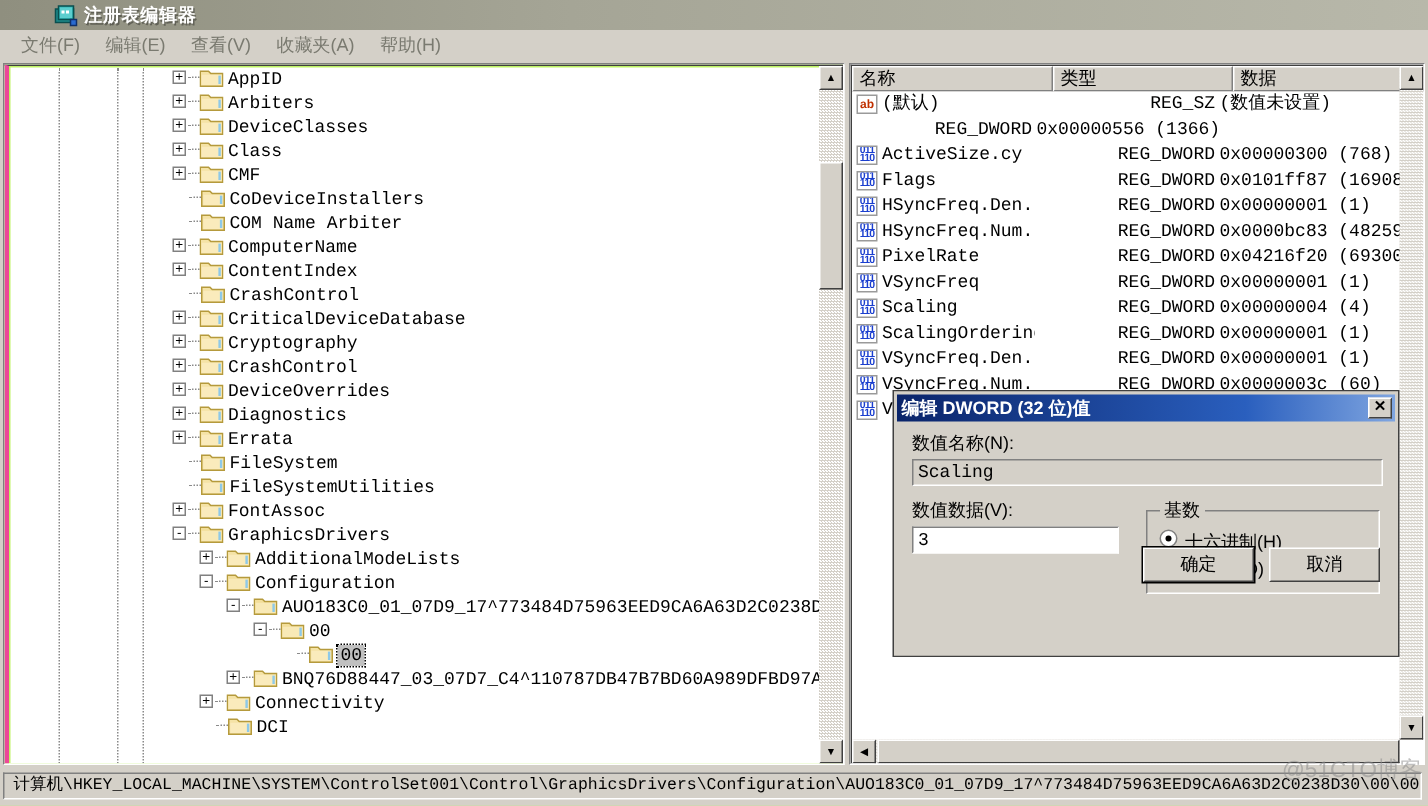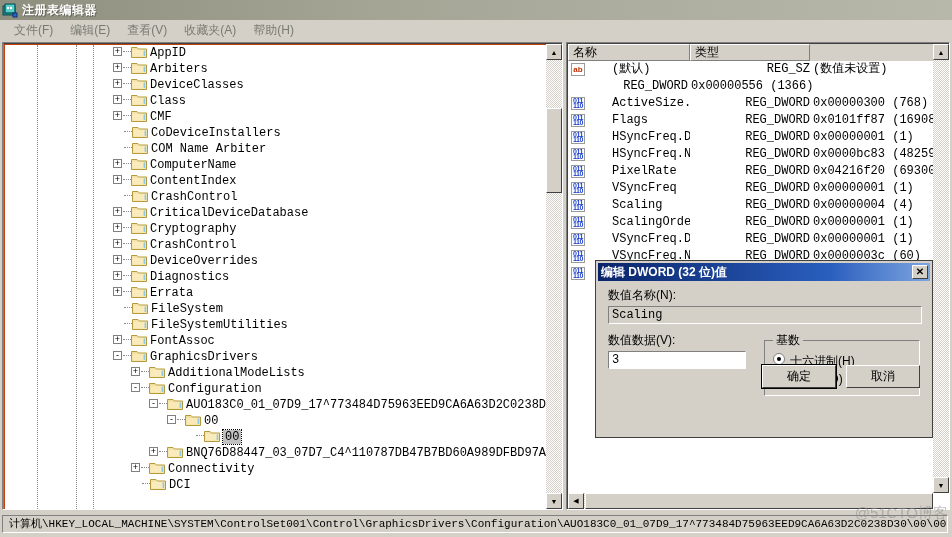--- a/index.html
+++ b/index.html
@@ -9,21 +9,21 @@
     font-size: 12px;
     background: #d4d0c8;
     overflow: hidden;
   }
   #app { position: relative; width: 952px; height: 537px; }
 
   
   #titlebar {
     position: absolute; left: 0; top: 0; width: 952px; height: 20px;
     background: linear-gradient(to right, #8f8f7f 0%, #a5a596 40%, #b8b8aa 100%);
-    display: flex; align-items: center;
+    display: flex; align-items: center; padding-left: 34px;
   }
   #titlebar .tb-icon {
     width: 16px; height: 16px; margin-left: 2px; margin-right: 4px;
     flex: 0 0 16px;
   }
   #titlebar .tb-title {
     color: #ffffff; font-weight: bold; font-size: 12px;
     letter-spacing: 0.5px;
     text-shadow: 1px 1px 0 rgba(0,0,0,0.35);
   }
@@ -49,22 +49,22 @@
   
   #treepane {
     position: absolute; left: 2px; top: 2px; width: 561px; height: 468px;
     background: #ffffff;
     border: 1px solid #808080;
     border-right-color: #ffffff; border-bottom-color: #ffffff;
     overflow: hidden;
   }
   #treepane .inner {
     position: absolute; left: 0; top: 0; right: 0; bottom: 0;
-    border-top: 1px solid #404040; border-left: 1px solid #ec4899;
-    background: #c2410c;
+    border-top: 1px solid #404040; border-left: 3px solid #ec4899;
+    background: #bef264;
     overflow: hidden;
   }
   #treeclip {
     position: absolute; left: 1px; top: 1px;
     width: 541px; height: 464px;
     overflow: hidden; background: #ffffff;
   }
   .tnode {
     position: relative; height: 16px; line-height: 16px;
     white-space: nowrap; font-family: "Liberation Mono", monospace;
@@ -120,21 +120,21 @@
     border-right: 1px solid #808080; border-bottom: 1px solid #808080;
     overflow: hidden; white-space: nowrap;
   }
   #vrows {
     position: absolute; left: 0; top: 17px; right: 0; bottom: 0;
     overflow: hidden; background: #fff;
   }
   .vrow { display: flex; height: 17px; line-height: 17px; }
   .vc {
     white-space: nowrap; overflow: hidden; font-size: 12px;
-    font-family: "Liberation Mono", monospace; color: #000; gap: 24px;
+    font-family: "Liberation Mono", monospace; color: #000;
   }
   .vc-name { width: 122px; display: flex; align-items: center; padding-left: 3px; }
   .vc-type { width: 120px; padding-left: 3px; text-align: right; }
   .vc-data { flex: 1; padding-left: 3px; }
   .vicon {
     width: 14px; height: 13px; flex: 0 0 14px; margin-right: 3px;
     border: 1px solid #9a9a9a; background: #fff;
     font-family: "Liberation Sans", sans-serif; font-size: 7px;
     font-weight: bold; color: #1b3fcf; text-align: center; line-height: 5px;
     letter-spacing: -0.5px; overflow: hidden;
@@ -438,22 +438,23 @@
           <div class="sb-btn" style="left:0; bottom:0;">
             <span>▼</span>
           </div>
         </div>
       </div>
     </div>
 
     <div id="valpane">
       <div id="valinner">
         <div id="vheader">
-          <div class="hcell" style="width:122px">名称</div>
+          <div class="hcell" style="width:134px">名称</div>
           <div class="hcell" style="width:120px">类型</div>
+          <div class="hcell" style="flex:1">数据</div>
         </div>
         <div id="vrows">
             <div class="vrow">
               <div class="vc vc-name">
                 <span class="vicon ab">ab</span>
                 <span>(默认)</span>
               </div>
               <div class="vc vc-type">REG_SZ</div>
               <div class="vc vc-data">(数值未设置)</div>
             </div>

